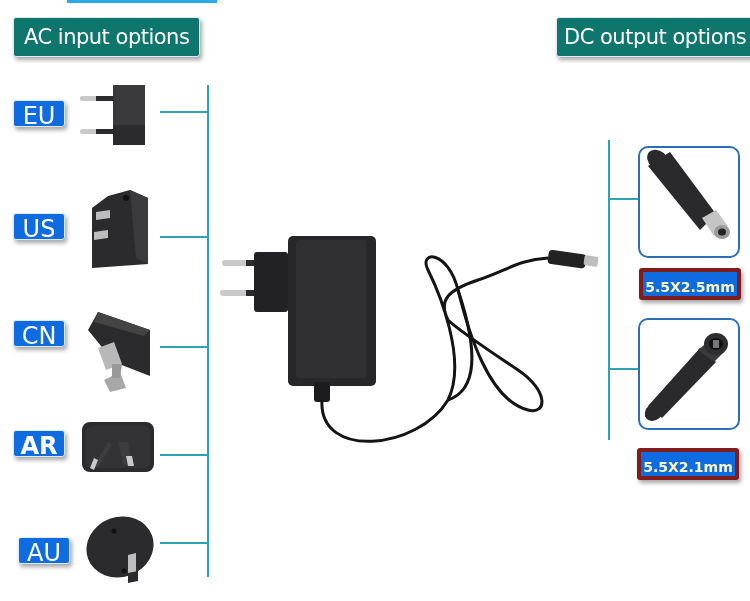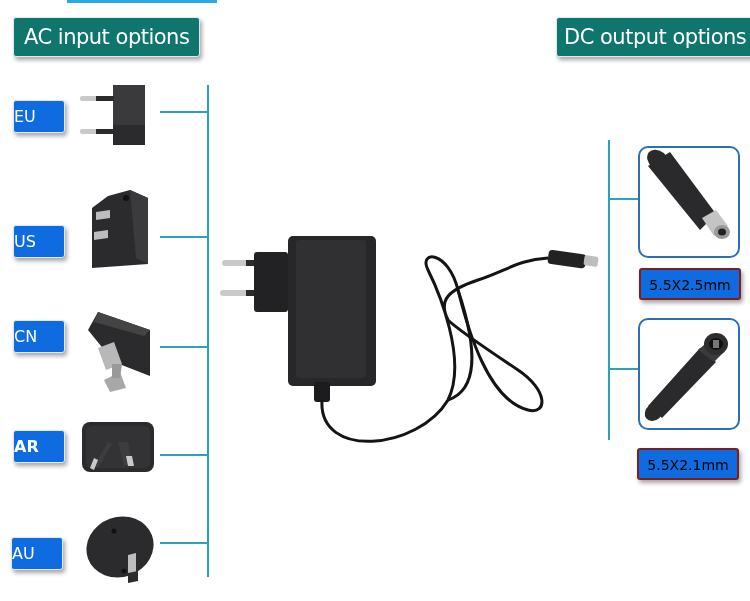--- a/index.html
+++ b/index.html
@@ -7,27 +7,27 @@
     body { position: relative; font-family: "DejaVu Sans", "Liberation Sans", sans-serif; }
     .top-strip { position: absolute; left: 67px; top: 0; width: 150px; height: 3px; background: #29a9e6; }
     .header-label {
       position: absolute; background: #0f766e; color: #ffffff;
       font-size: 21px; line-height: 38px; height: 40px; padding: 0 10px;
       border-radius: 3px; box-shadow: 2px 3px 4px rgba(0,0,0,0.35);
       letter-spacing: -0.5px; white-space: nowrap; border: 1px solid #dfe9f5;
     }
     .tag {
       position: absolute; background: #0e6ce0; color: #ffffff;
-      font-size: 16px; line-height: 31px; height: 33px; width: 52px; 
+      font-size: 24px; line-height: 31px; height: 27px; width: 52px; text-align: center;
       border-radius: 3px; box-shadow: 2px 3px 4px rgba(0,0,0,0.35); border: 1px solid #dfe9f5;
     }
     .size-tag {
-      position: absolute; background: #0e6ce0; color: #000000;
-      font-size: 14px; font-weight: normal; line-height: 30px; height: 32px; width: 102px; text-align: center;
-      border-radius: 3px; box-shadow: 2px 3px 4px rgba(0,0,0,0.35); border: 2px solid #7f1d1d;
+      position: absolute; background: #0e6ce0; color: #fef9c3;
+      font-size: 14px; font-weight: bold; line-height: 30px; height: 32px; width: 102px; text-align: center;
+      border-radius: 3px; box-shadow: 2px 3px 4px rgba(0,0,0,0.35); border: 4px solid #7f1d1d;
     }
     .vline { position: absolute; width: 2px; background: #2ea1b4; }
     .hline { position: absolute; height: 2px; background: #2ea1b4; }
     .plug { position: absolute; }
     .dc-frame {
       position: absolute; width: 102px; border: 2px solid #2c6fb8; border-radius: 10px; background: #fff;
     }
   </style>
 </head>
 <body>
@@ -38,24 +38,24 @@
 <div class="header-label" style="left:556px; top:17px; padding:0 7px;">DC output options</div>
 
 <div class="vline" style="left:207px; top:85px; height:492px;"></div>
 <div class="hline" style="left:160px; top:111px; width:48px;"></div>
 <div class="hline" style="left:160px; top:236px; width:48px;"></div>
 <div class="hline" style="left:160px; top:346px; width:48px;"></div>
 <div class="hline" style="left:160px; top:454px; width:48px;"></div>
 <div class="hline" style="left:160px; top:542px; width:48px;"></div>
 
 <div class="tag" style="left:13px; top:100px;">EU</div>
-<div class="tag" style="left:13px; top:213px;margin-top:12px;">US</div>
+<div class="tag" style="left:13px; top:213px;">US</div>
 <div class="tag" style="left:13px; top:320px;">CN</div>
 <div class="tag" style="left:13px; top:430px;font-weight:bold;">AR</div>
-<div class="tag" style="left:11px; top:537px;">AU</div>
+<div class="tag" style="left:18px; top:537px;">AU</div>
 
 <svg class="plug" style="left:78px; top:84px;" width="70" height="64">
   <rect x="35" y="1" width="32" height="60" fill="#2b2b2d"></rect>
   <rect x="35" y="1" width="32" height="40" fill="#3a3a3d"></rect>
   <rect x="2" y="12" width="34" height="5" rx="2" fill="#c9c9c9"></rect>
   <rect x="18" y="12" width="18" height="5" fill="#2b2b2d"></rect>
   <rect x="2" y="45" width="34" height="5" rx="2" fill="#c9c9c9"></rect>
   <rect x="18" y="45" width="18" height="5" fill="#2b2b2d"></rect>
 </svg>
 

